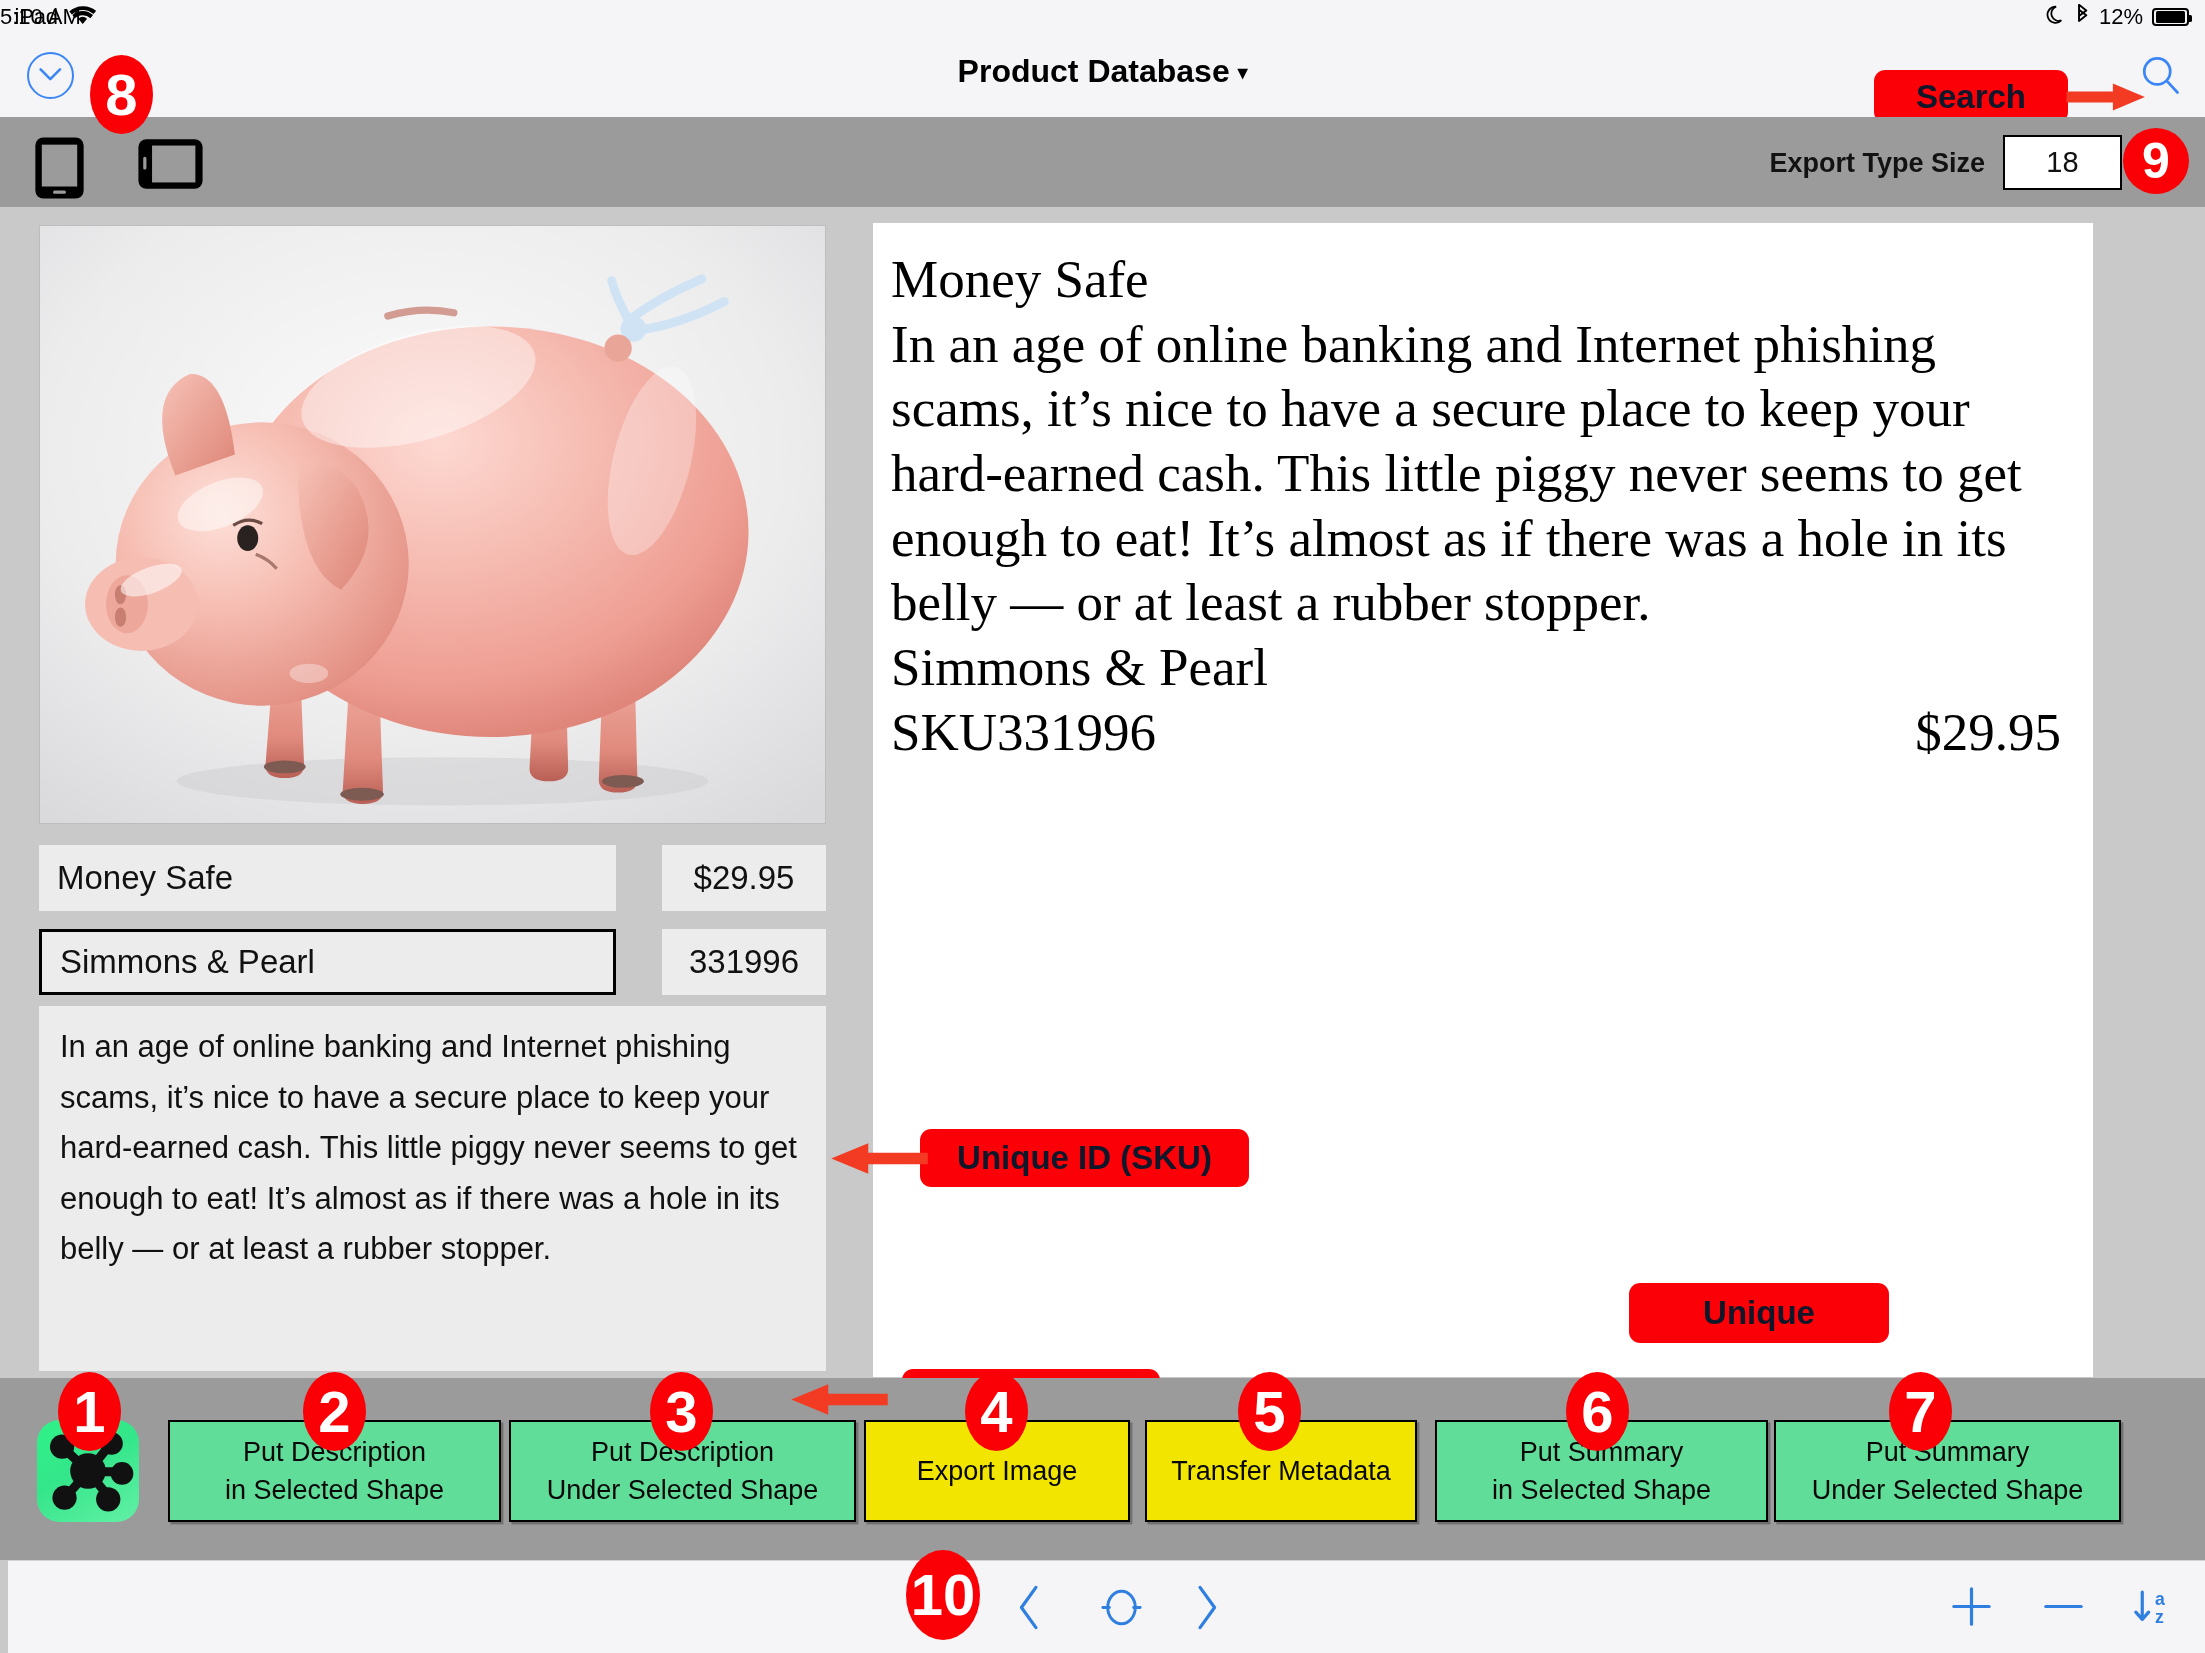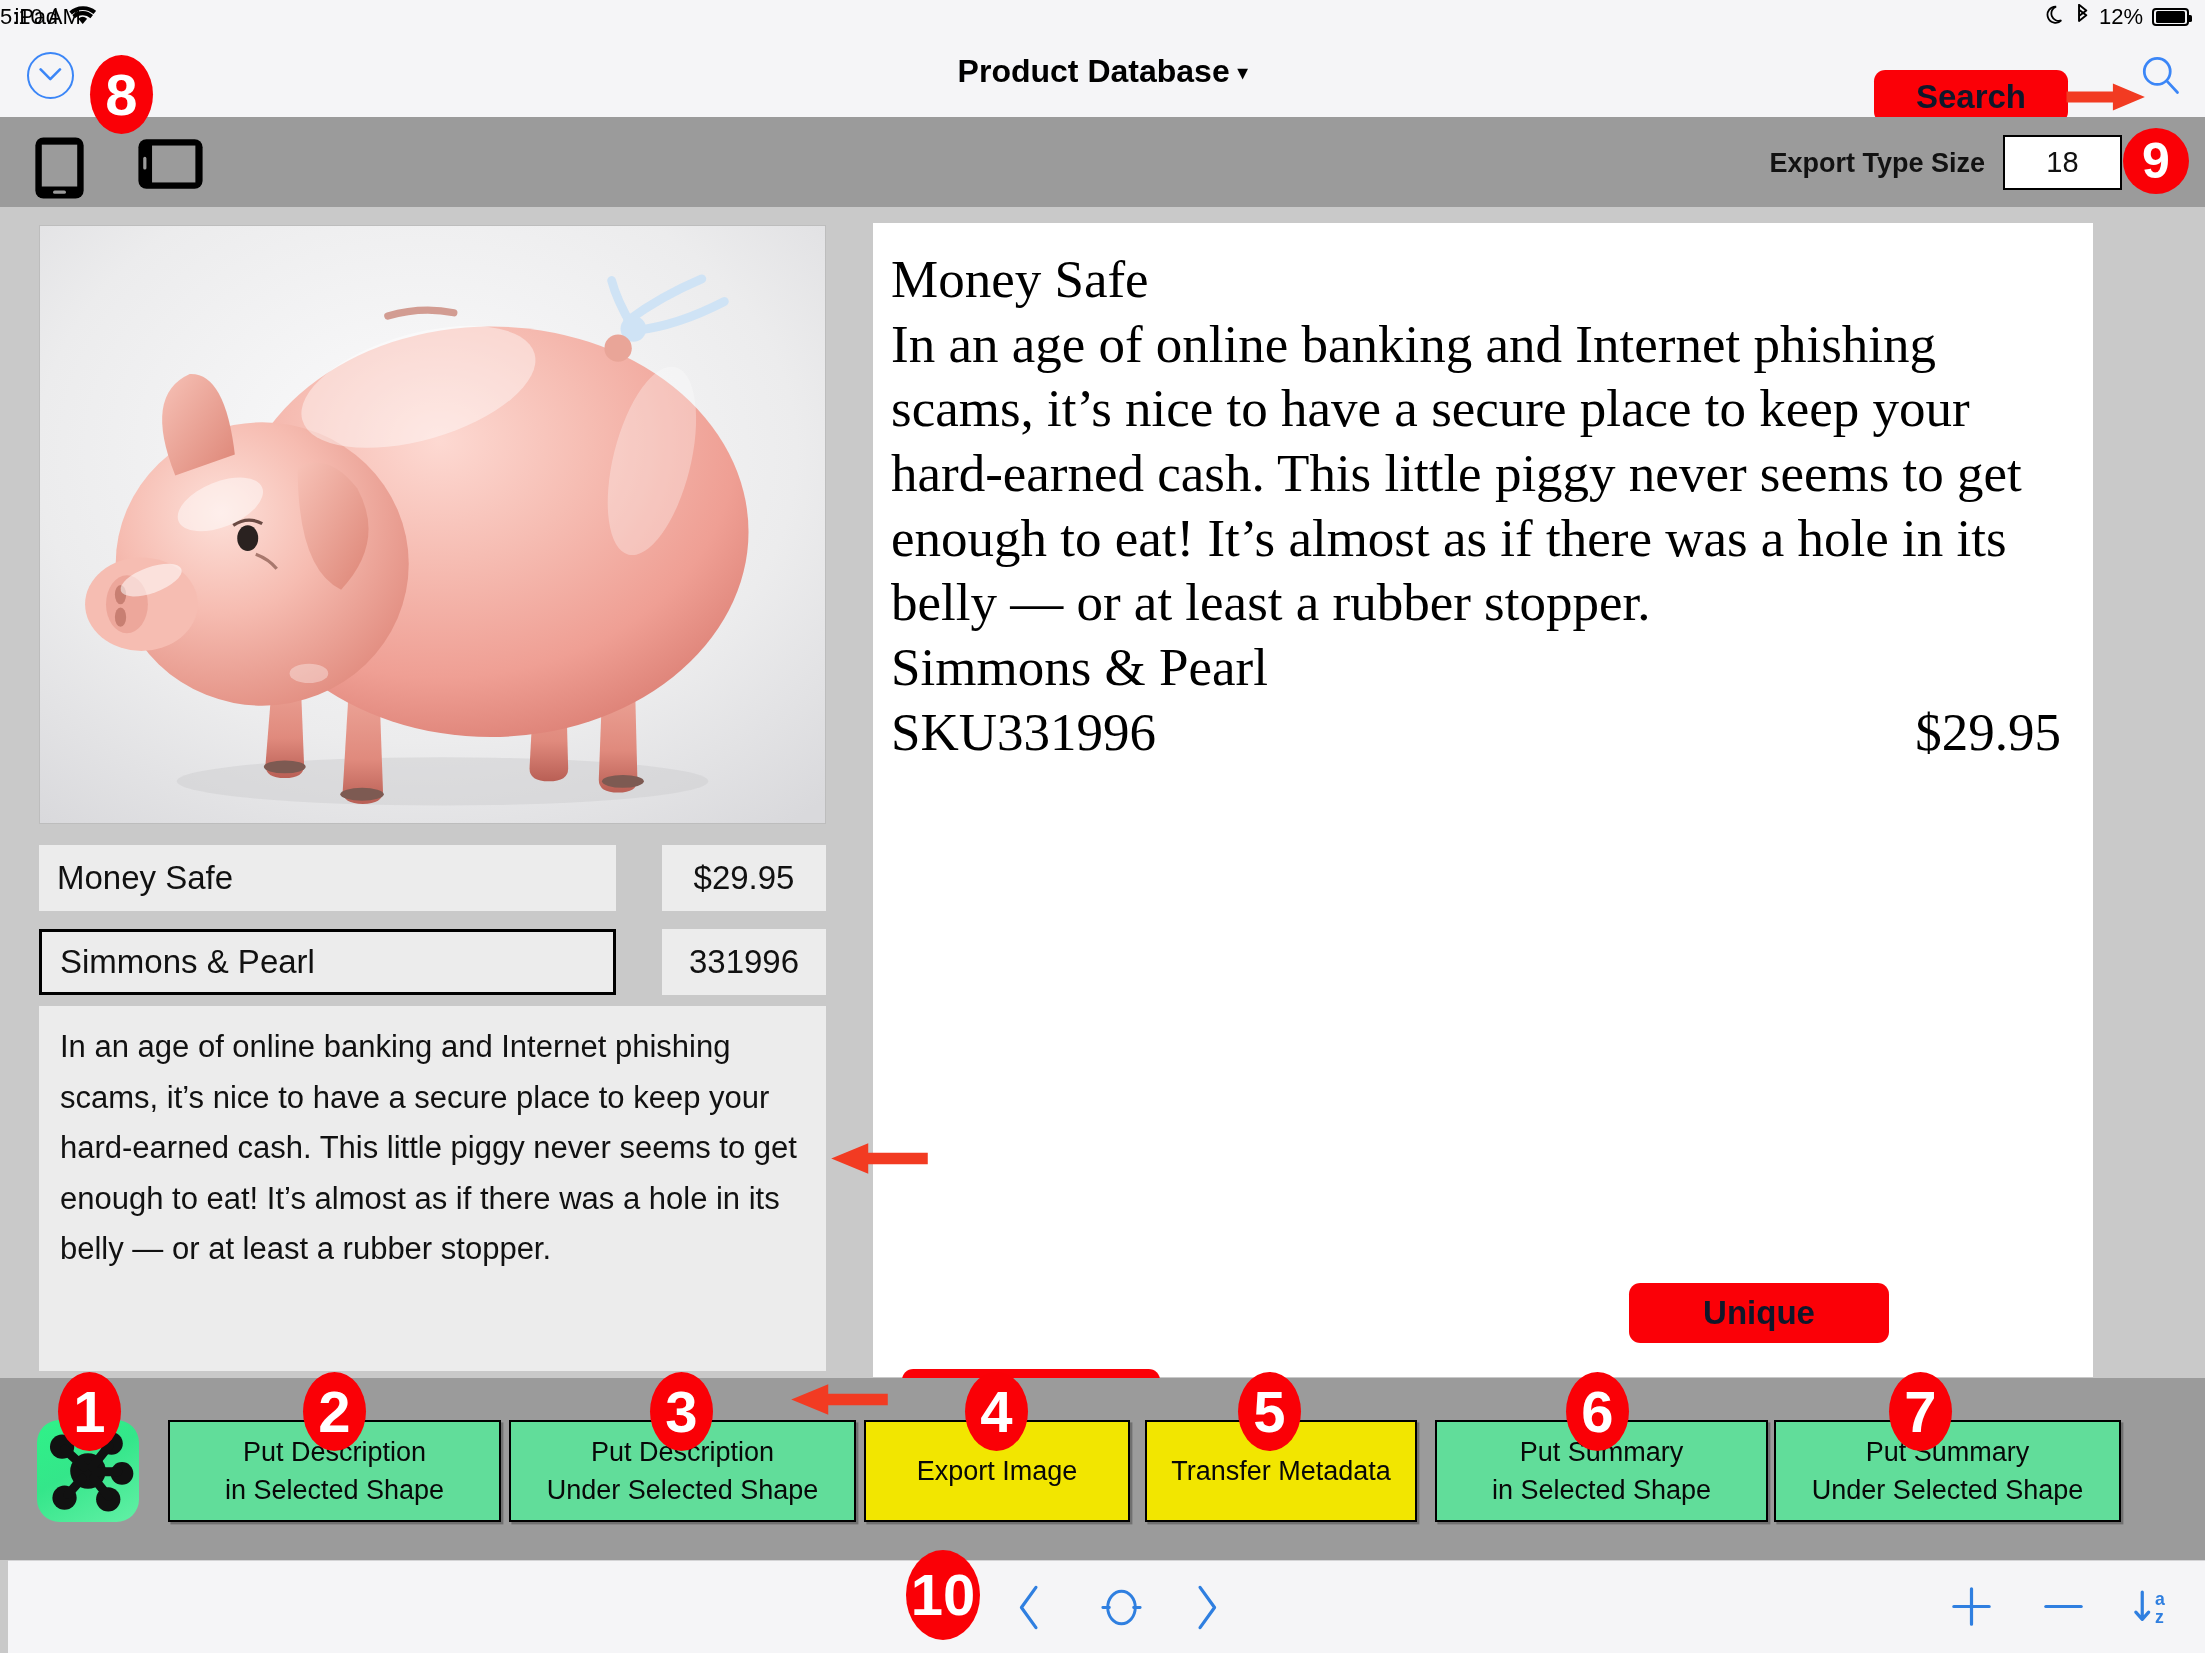--- a/index.html
+++ b/index.html
@@ -337,20 +337,23 @@
         <span>SKU331996</span>
         <span>$29.95</span>
       </div>
     </div>
 
     <div class="arrow" style="left:831px; top:933px;">
       <svg width="97" height="37" viewBox="0 0 120 46">
           <path d="M120 16H46V4L0 23l46 19V30h74z" fill="#f23b22"></path>
         </svg>
     </div>
+    <div class="pill" style="left:920px; top:922px; width:329px; height:58px; font-size:33px;">
+      <span>Unique ID (SKU)</span>
+    </div>
 
     <div class="pill" style="left:1629px; top:1076px; width:260px; height:60px; font-size:33px;">
       <span>Unique</span>
     </div>
 
     <div class="arrow" style="left:791px; top:1174px;">
       <svg width="97" height="37" viewBox="0 0 120 46">
           <path d="M120 16H46V4L0 23l46 19V30h74z" fill="#f23b22"></path>
         </svg>
     </div>

